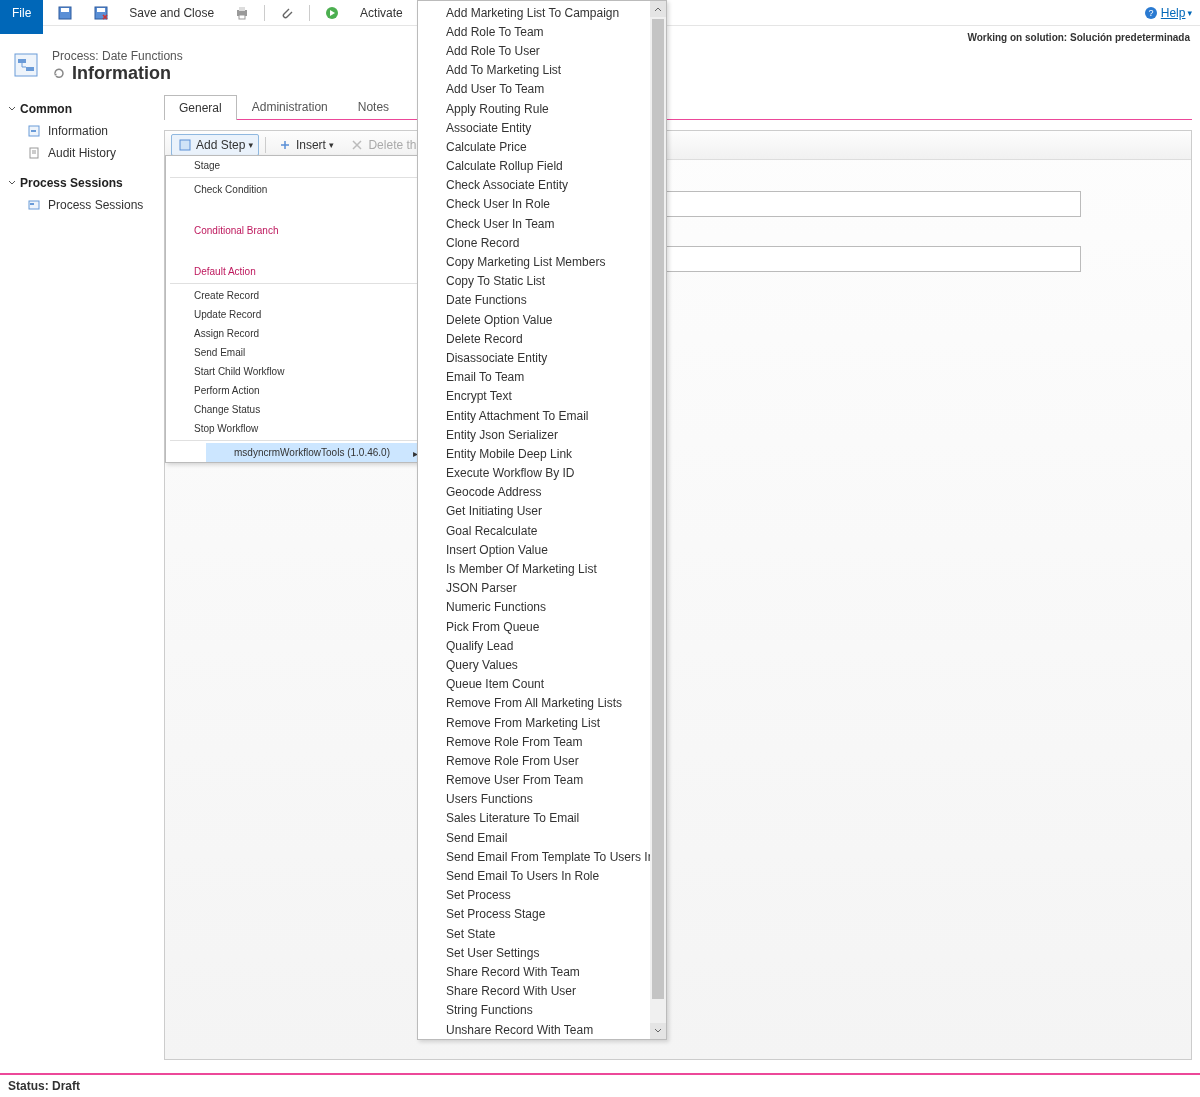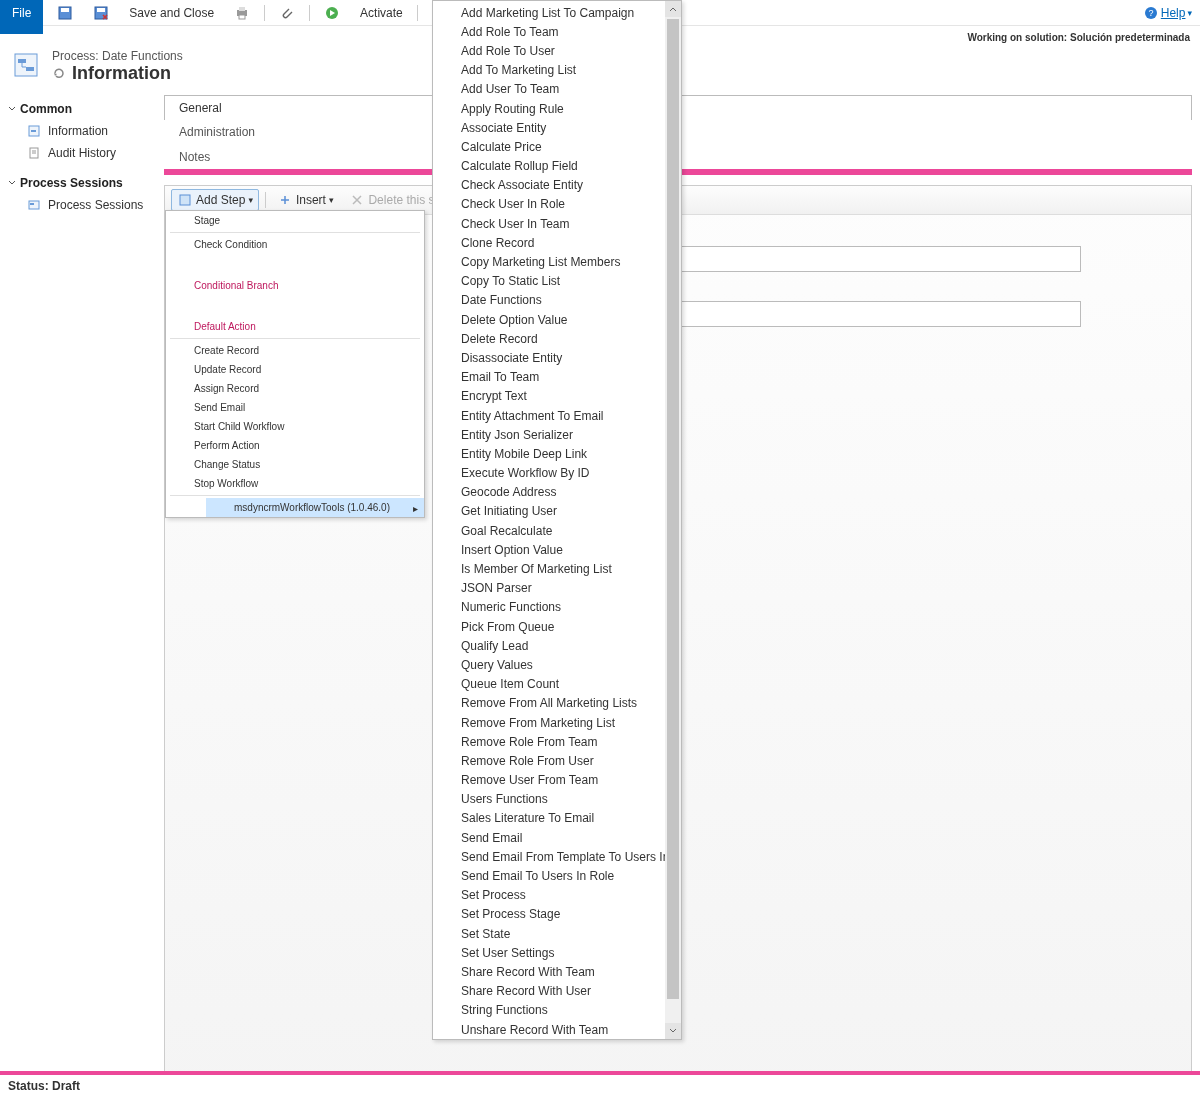--- a/index.html
+++ b/index.html
@@ -138,22 +138,21 @@
 
 .content {
   flex: 1;
   padding: 0 8px 0 4px;
   position: relative;
 }
 
 
 .tabs {
   display: flex;
-  border-bottom: 6px solid #ec4899;
-  flex-direction: column;
+  border-bottom: 1px solid #ec4899;
 }
 .tab {
   padding: 5px 14px;
   font-size: 12px;
   border: 1px solid transparent;
   border-bottom: none;
   cursor: pointer;
   color: #555;
 }
 .tab.active {
@@ -230,21 +229,21 @@
   position: absolute;
   right: 6px;
   top: 50%;
   transform: translateY(-50%);
 }
 
 
 .menu-lvl2 {
   position: absolute;
   top: 0;
-  left: 432px;
+  left: 417px;
   width: 250px;
   height: 1040px;
   background: #fff;
   border: 1px solid #bbb;
   box-shadow: 2px 2px 4px rgba(0,0,0,.15);
   z-index: 100;
   overflow: hidden;
 }
 .menu-lvl2-inner {
   padding: 2px 16px 2px 10px;
@@ -284,21 +283,21 @@
   height: 980px;
 }
 
 
 .status-bar {
   position: absolute;
   bottom: 0;
   left: 0;
   right: 0;
   padding: 4px 8px;
-  border-top: 4px solid #ec4899;
+  border-top: 2px solid #ec4899;
   background: #fff;
   font-size: 12px;
   font-weight: bold;
 }
 
 
 .form-input {
   position: absolute;
   border: 1px solid #bbb;
   background: #fff;

